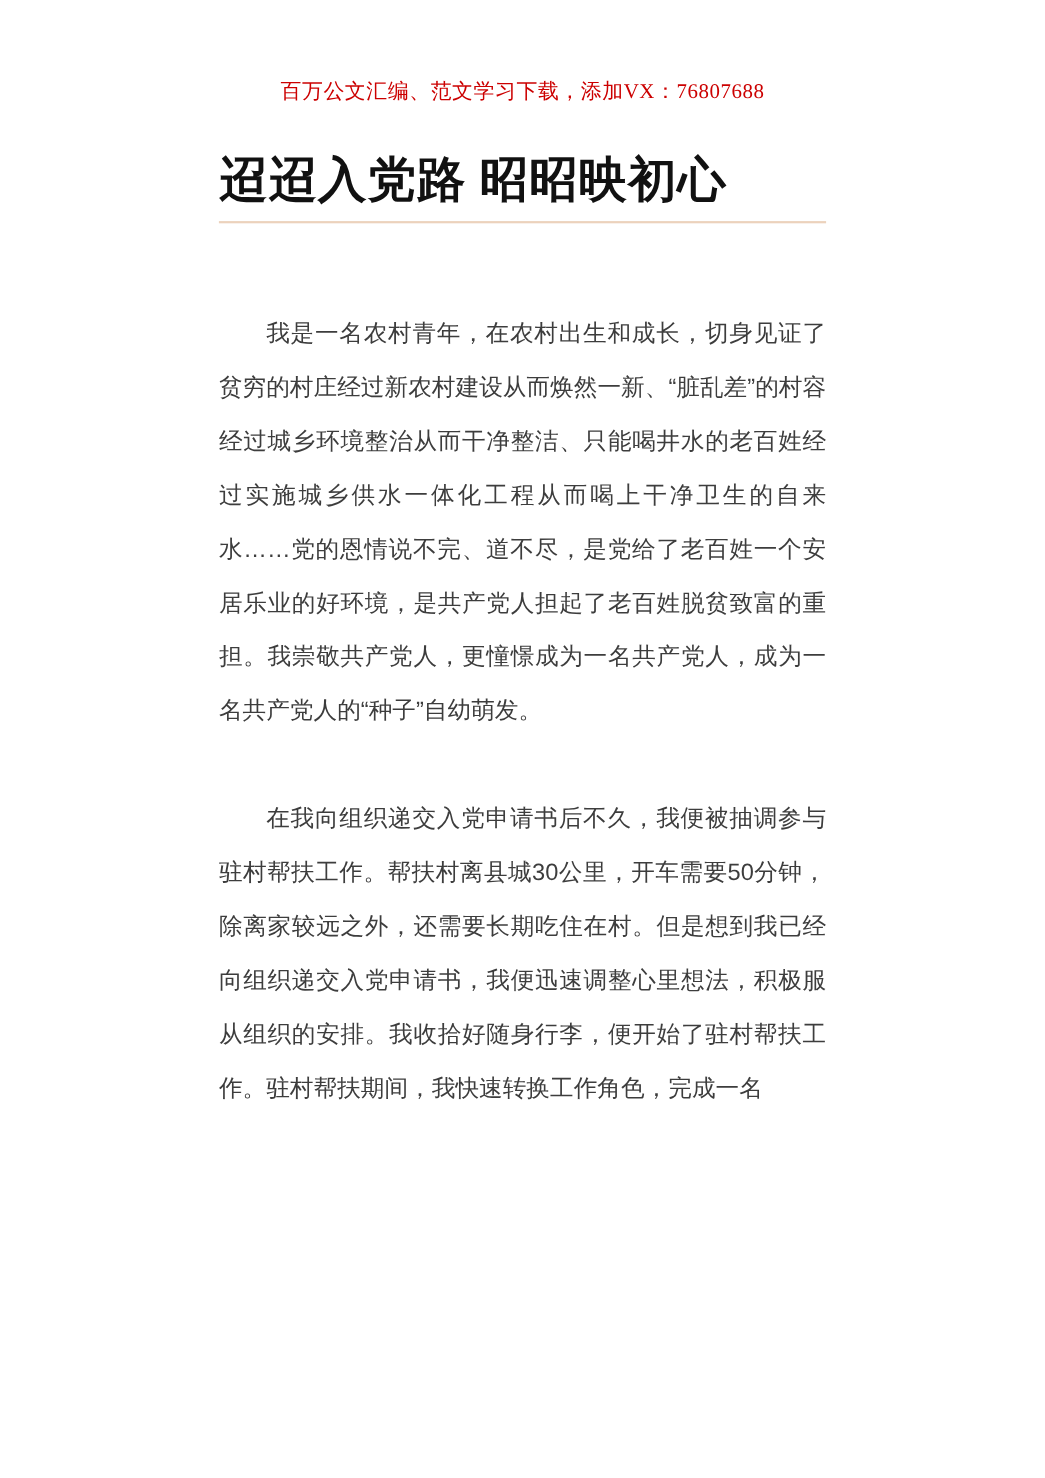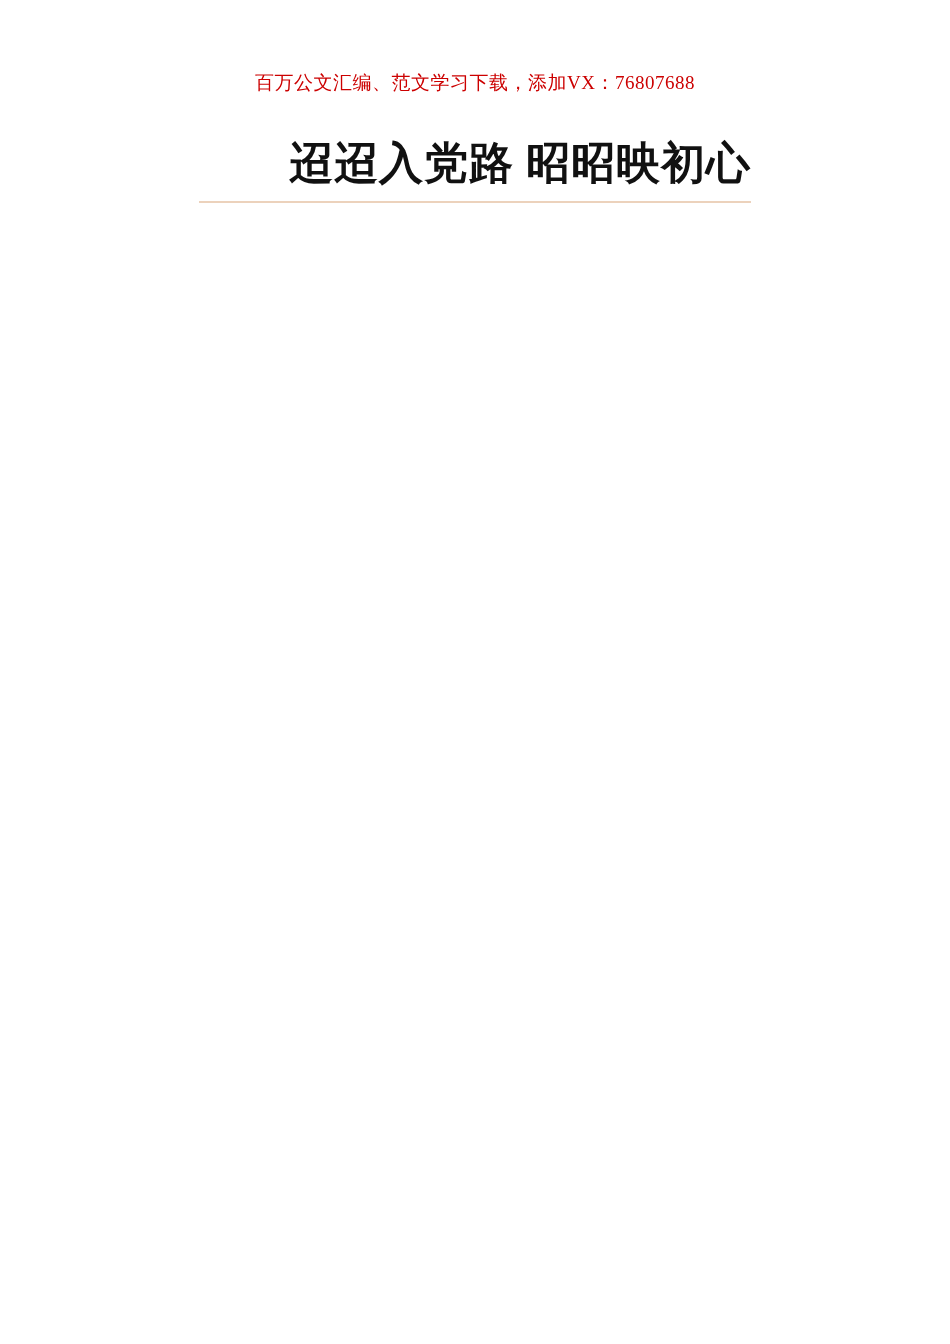--- a/index.html
+++ b/index.html
@@ -26,21 +26,20 @@
     margin: 0 0 42px 0;
   }
   .doc-title {
     font-family: "Liberation Serif", "DejaVu Serif", serif;
     font-weight: bold;
     font-size: 44px;
     line-height: 1.2;
     color: #111111;
     letter-spacing: 1px;
     margin: 0;
-    text-align: right;
   }
   .title-rule {
     border: none;
     height: 2px;
     background: #ecd2bc;
     margin: 10px 0 0 0;
     width: 100%;
   }
   .body-text {
     margin-top: 76px;
@@ -63,15 +62,17 @@
 
 <div class="page">
 
   <div class="notice">百万公文汇编、范文学习下载，添加VX：76807688</div>
 
   <h1 class="doc-title">迢迢入党路 昭昭映初心</h1>
 
   <hr class="title-rule">
 
   <div class="body-text">
+    <p>我是一名农村青年，在农村出生和成长，切身见证了贫穷的村庄经过新农村建设从而焕然一新、“脏乱差”的村容经过城乡环境整治从而干净整洁、只能喝井水的老百姓经过实施城乡供水一体化工程从而喝上干净卫生的自来水……党的恩情说不完、道不尽，是党给了老百姓一个安居乐业的好环境，是共产党人担起了老百姓脱贫致富的重担。我崇敬共产党人，更憧憬成为一名共产党人，成为一名共产党人的“种子”自幼萌发。</p>
+    <p>在我向组织递交入党申请书后不久，我便被抽调参与驻村帮扶工作。帮扶村离县城30公里，开车需要50分钟，除离家较远之外，还需要长期吃住在村。但是想到我已经向组织递交入党申请书，我便迅速调整心里想法，积极服从组织的安排。我收拾好随身行李，便开始了驻村帮扶工作。驻村帮扶期间，我快速转换工作角色，完成一名</p>
   </div>
 
 </div>
 
 </body></html>

